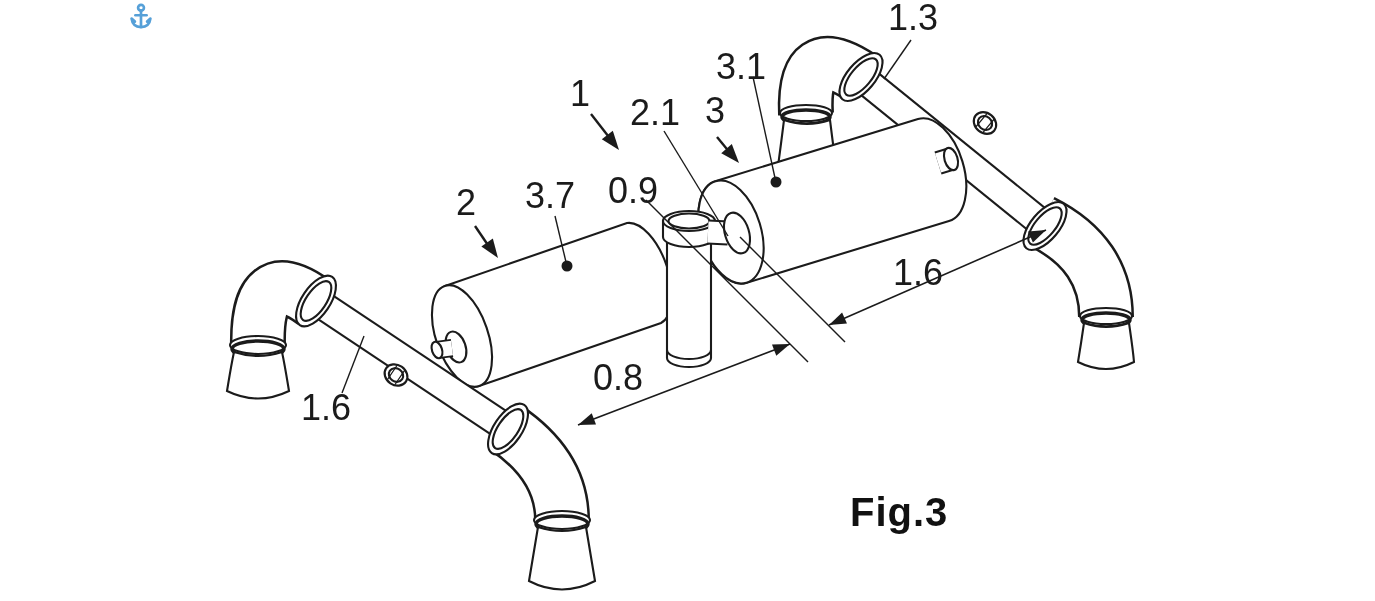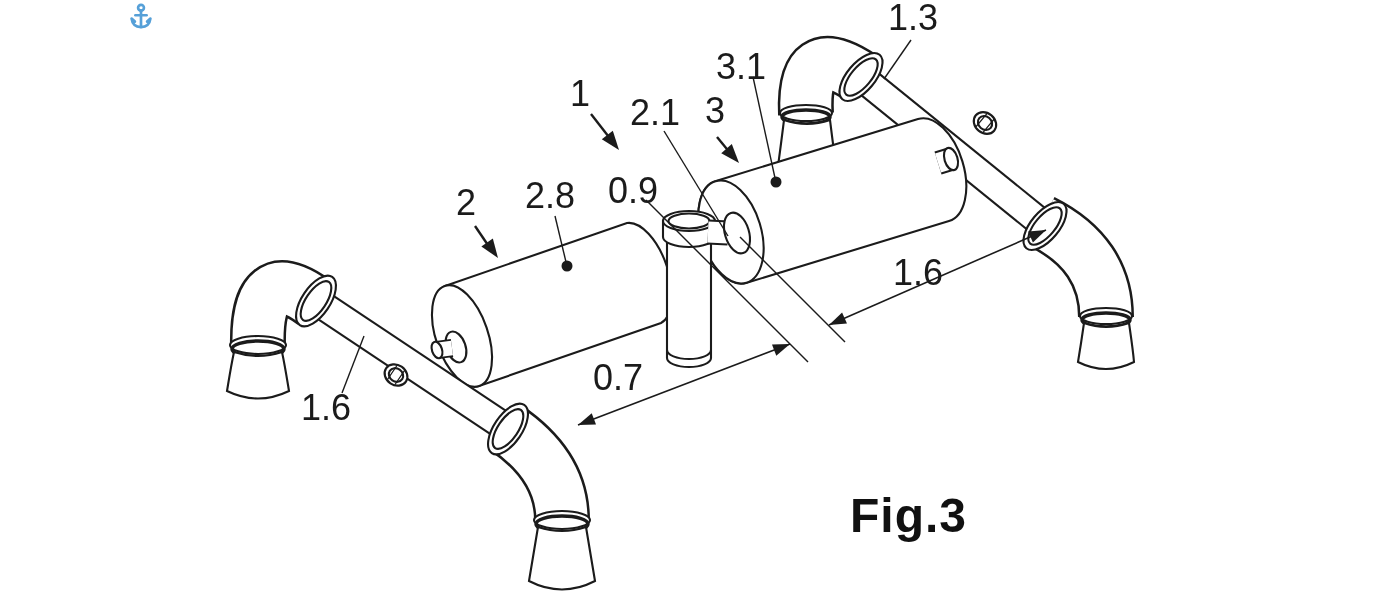--- a/index.html
+++ b/index.html
@@ -6,21 +6,21 @@
   .stage{
     position:relative;width:1375px;height:601px;background:#ffffff;
     font-family:"Liberation Sans", sans-serif;overflow:hidden;
   }
   .art{position:absolute;left:0;top:0;}
   .lbl{
     position:absolute;font-size:36px;line-height:1;color:#1b1b1b;
     white-space:nowrap;user-select:none;
   }
   .caption{
-    position:absolute;font-size:48px;font-weight:bold;color:#111111;
+    position:absolute;font-size:40px;font-weight:bold;color:#111111;
     line-height:1;letter-spacing:1px;
   }
   .anchor-btn{position:absolute;left:128px;top:2px;width:26px;height:28px;}
   svg .w{fill:#ffffff;stroke:#1b1b1b;stroke-width:2.1;}
   svg .ln{fill:none;stroke:#1b1b1b;stroke-width:2.1;}
 </style>
 </head>
 <body>
 
 <div class="stage">
@@ -165,22 +165,22 @@
       <polygon points="0,0 17,6 17,-6" transform="translate(829,325) rotate(-24)"></polygon>
       <polygon points="0,0 17,6 17,-6" transform="translate(1046,230) rotate(156)"></polygon>
     </g>
   </svg>
 
   <div class="lbl" style="left:570px;top:76px">1</div>
   <div class="lbl" style="left:301px;top:390px">1.6</div>
   <div class="lbl" style="left:608px;top:173px">0.9</div>
   <div class="lbl" style="left:888px;top:0px">1.3</div>
   <div class="lbl" style="left:630px;top:95px">2.1</div>
-  <div class="lbl" style="left:593px;top:360px">0.7</div>
+  <div class="lbl" style="left:593px;top:360px">0.8</div>
   <div class="lbl" style="left:893px;top:255px">1.6</div>
   <div class="lbl" style="left:456px;top:185px">2</div>
-  <div class="lbl" style="left:525px;top:178px">2.8</div>
+  <div class="lbl" style="left:525px;top:178px">3.7</div>
   <div class="lbl" style="left:705px;top:93px">3</div>
   <div class="lbl" style="left:716px;top:49px">3.1</div>
 
   <div class="caption" style="left:850px;top:492px">Fig.3</div>
 
 </div>
 
 </body></html>

